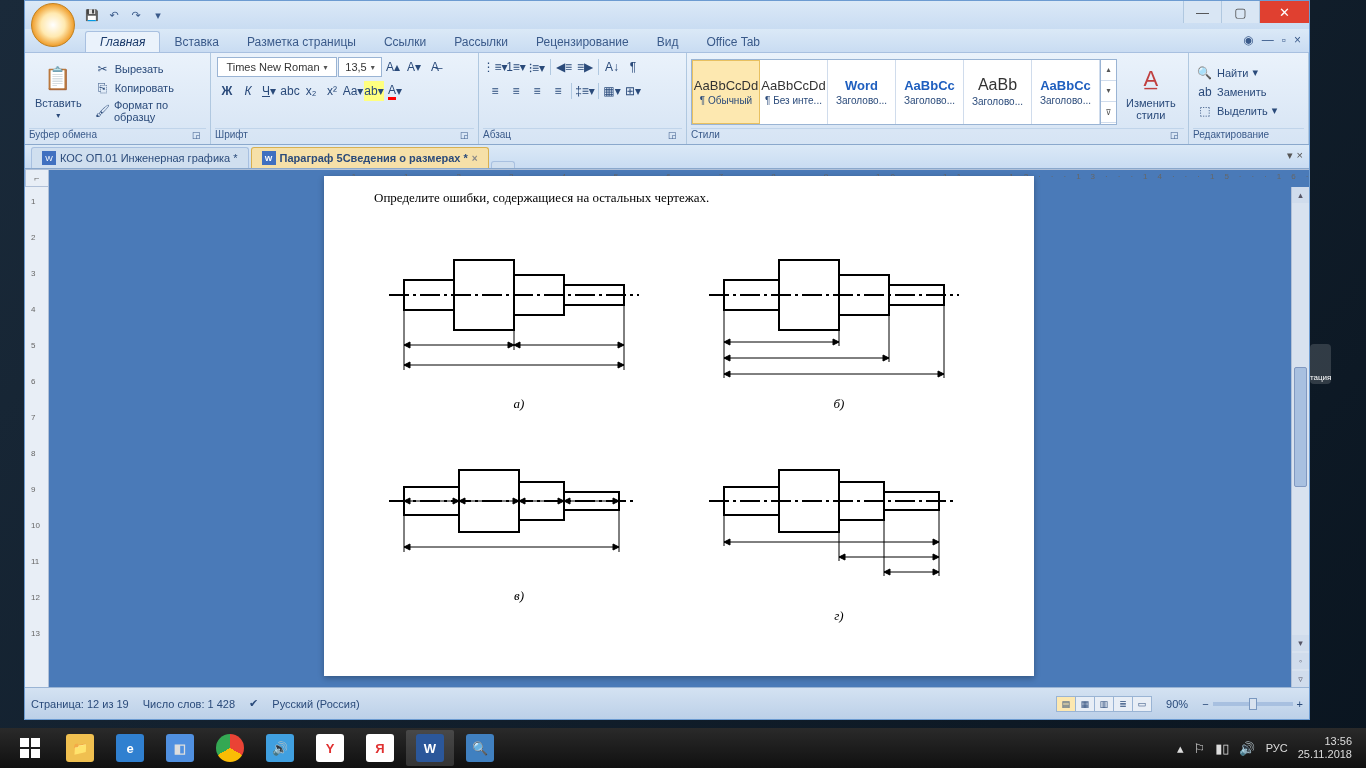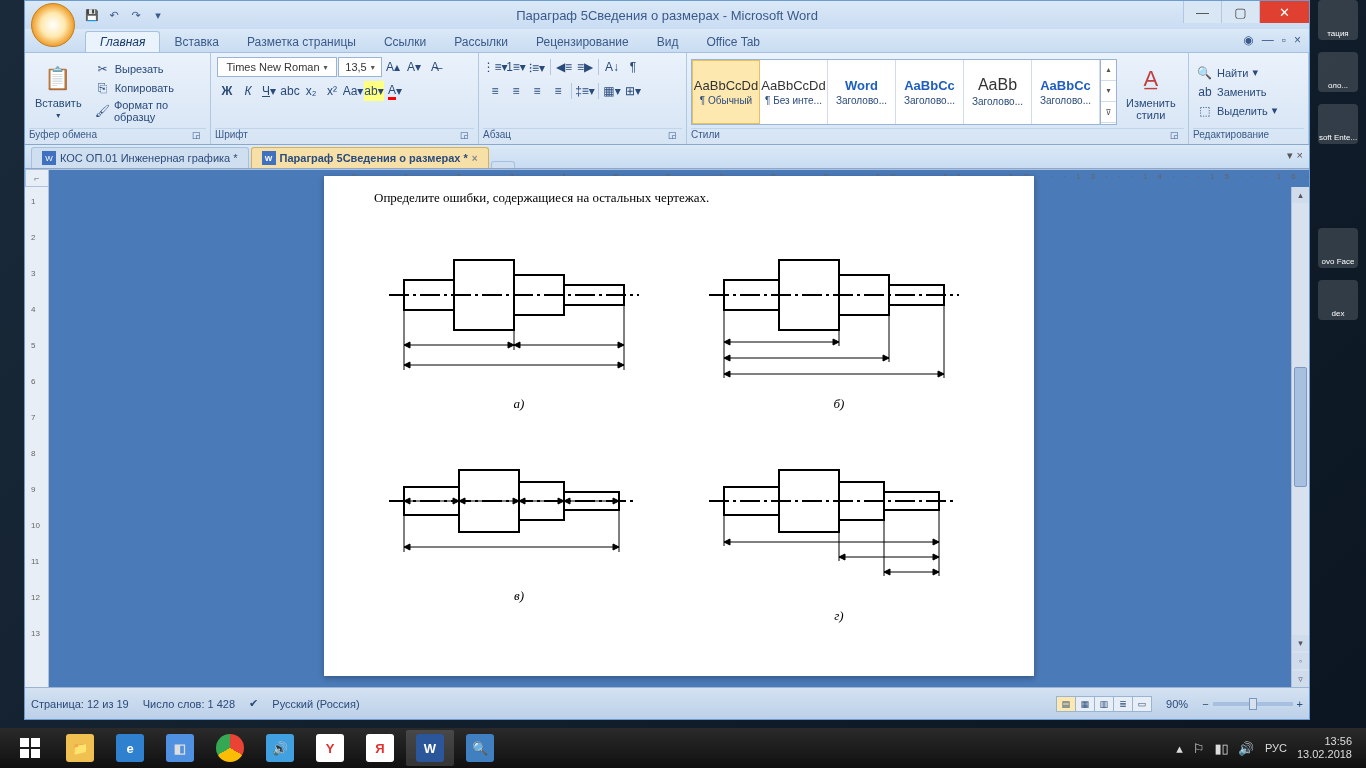--- a/index.html
+++ b/index.html
@@ -1,20 +1,20 @@
 <!DOCTYPE html>
 <html><head>
 <meta charset="utf-8">
 <style>
 * { margin: 0; padding: 0; box-sizing: border-box; font-family: "Segoe UI", Tahoma, sans-serif; }
 body { width: 1366px; height: 768px; background: #000; overflow: hidden; position: relative; }
 
 
 .desktop-bg { position: absolute; inset: 0; background: linear-gradient(135deg, #1a2a3a 0%, #0a1520 100%); }
-.desktop-right { position: absolute; right: 0; top: 0; width: 56px; height: 728px; display: flex; flex-direction: column; align-items: center; gap: 12px; }
+.desktop-right { position: absolute; right: 0; top: 0; width: 56px; height: 728px; display: flex; flex-direction: row; align-items: center; gap: 36px; }
 .desktop-icon { width: 40px; height: 40px; background: rgba(255,255,255,0.15); border-radius: 4px; font-size: 8px; color: #fff; text-align: center; display: flex; flex-direction: column; justify-content: flex-end; padding-bottom: 2px; }
 
 
 .word-window { position: absolute; left: 24px; top: 0; width: 1286px; height: 720px; background: #c4daf0; border: 1px solid #6c9bd1; display: flex; flex-direction: column; }
 
 
 .titlebar { height: 28px; background: linear-gradient(#dbe9f7, #c9dcf2); display: flex; align-items: center; position: relative; }
 .office-btn { width: 44px; height: 44px; position: absolute; left: 6px; top: 2px; z-index: 10; background: radial-gradient(#fff, #ffe9b0 40%, #f0a030 70%); border-radius: 50%; border: 1px solid #c08020; }
 .qat { margin-left: 58px; display: flex; gap: 4px; align-items: center; height: 100%; }
 .qat-btn { width: 18px; height: 18px; display: flex; align-items: center; justify-content: center; font-size: 11px; color: #3a5a8a; cursor: pointer; }
@@ -124,21 +124,20 @@
 
 <div class="word-window">
   <div class="titlebar">
     <div class="office-btn"></div>
     <div class="qat">
       <div class="qat-btn">💾</div>
       <div class="qat-btn">↶</div>
       <div class="qat-btn">↷</div>
       <div class="qat-btn">▾</div>
     </div>
-    <div class="title-text">Параграф 5Сведения о размерах - Microsoft Word</div>
     <div class="win-controls">
       <div class="win-btn">—</div>
       <div class="win-btn">▢</div>
       <div class="win-btn close">✕</div>
     </div>
   </div>
 
   <div class="ribbon-tabs">
     <div class="ribbon-tab active">Главная</div>
     <div class="ribbon-tab">Вставка</div>
@@ -517,16 +516,16 @@
       <div class="task-icon" style="background:#4080c0">🔍</div>
     </div>
   <div class="tray">
     <span class="tray-icon">▴</span>
     <span class="tray-icon">⚐</span>
     <span class="tray-icon">▮▯</span>
     <span class="tray-icon">🔊</span>
     <span>РУС</span>
     <div class="clock">
       <div>13:56</div>
-      <div>13.02.2018</div>
+      <div>25.11.2018</div>
     </div>
   </div>
 </div>
 
 </body></html>

